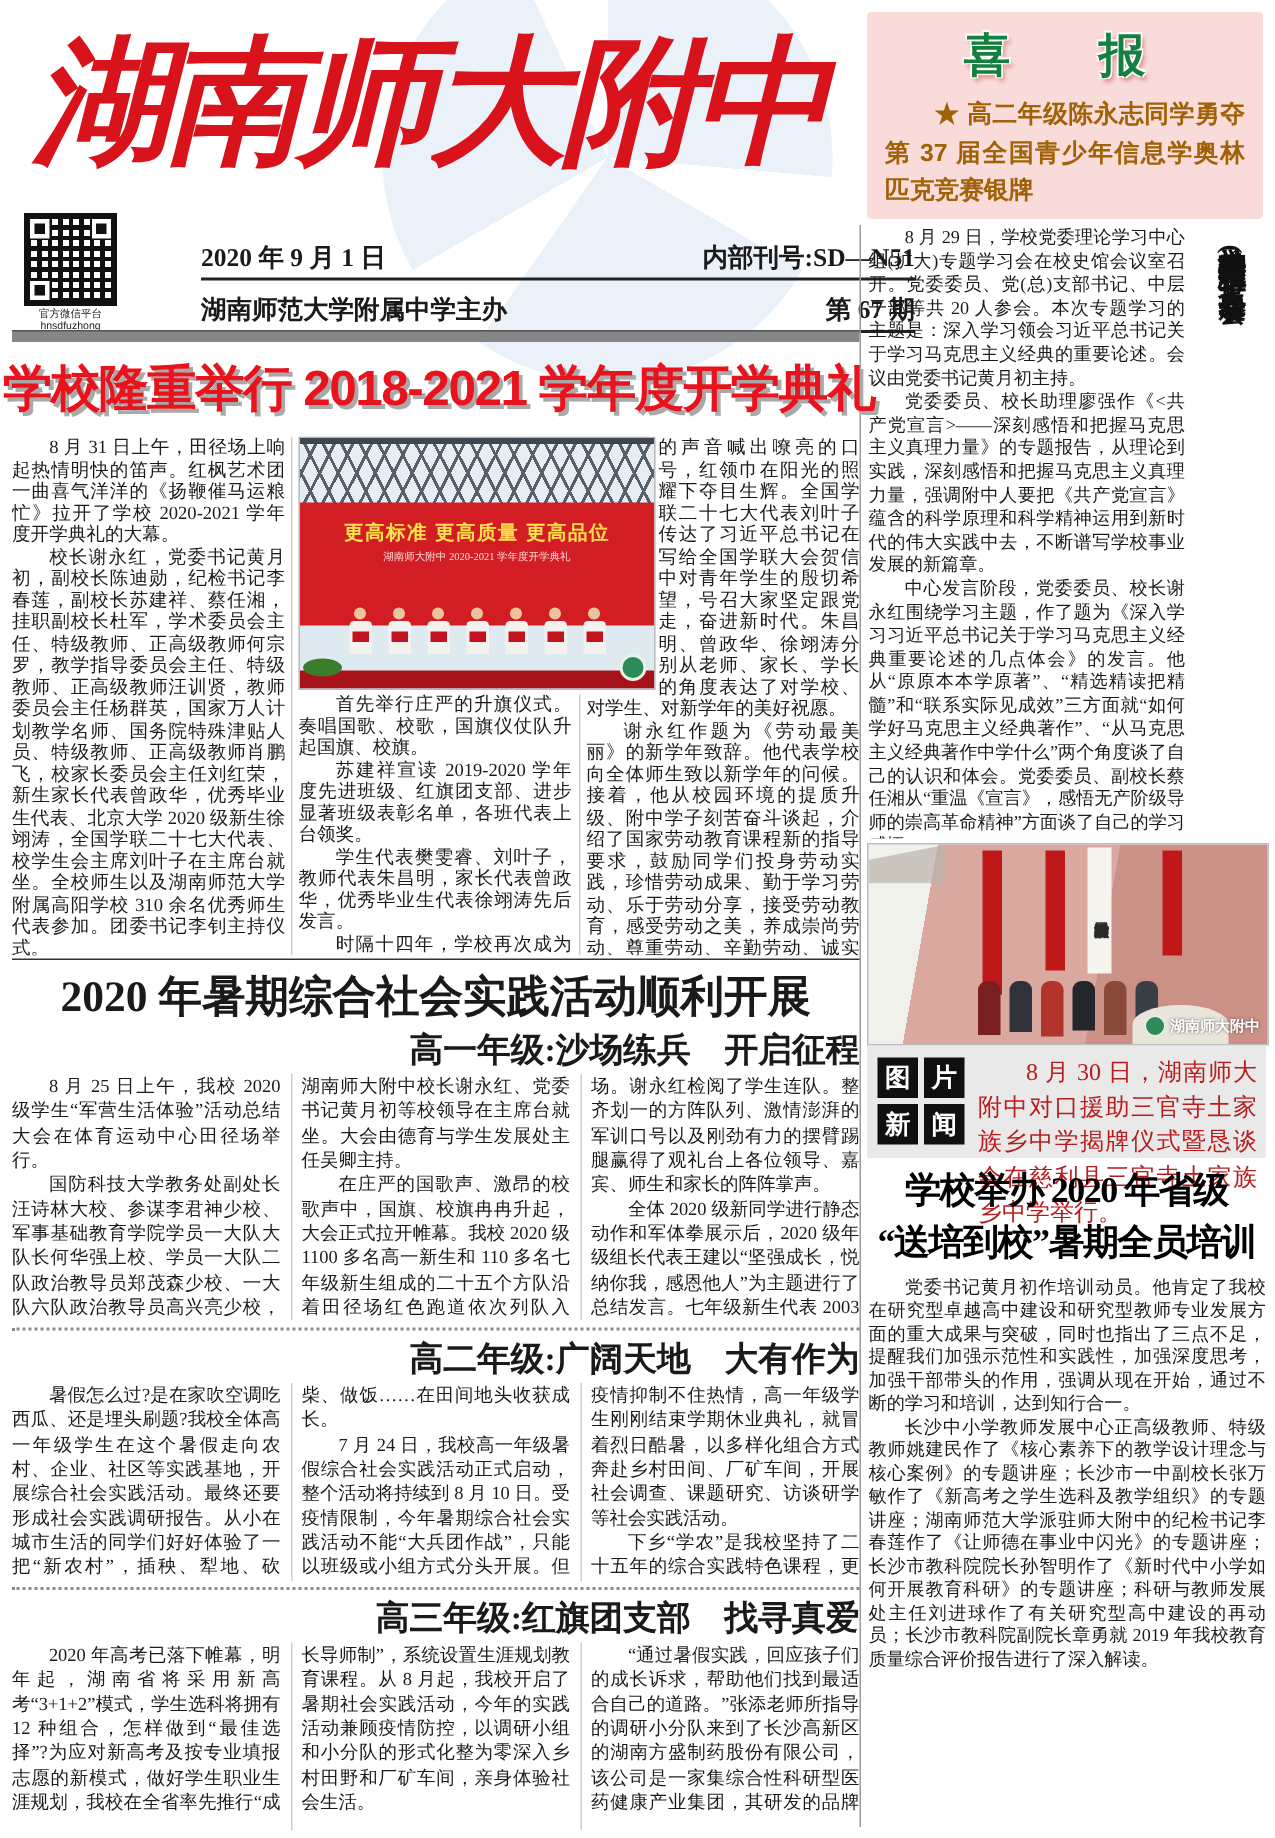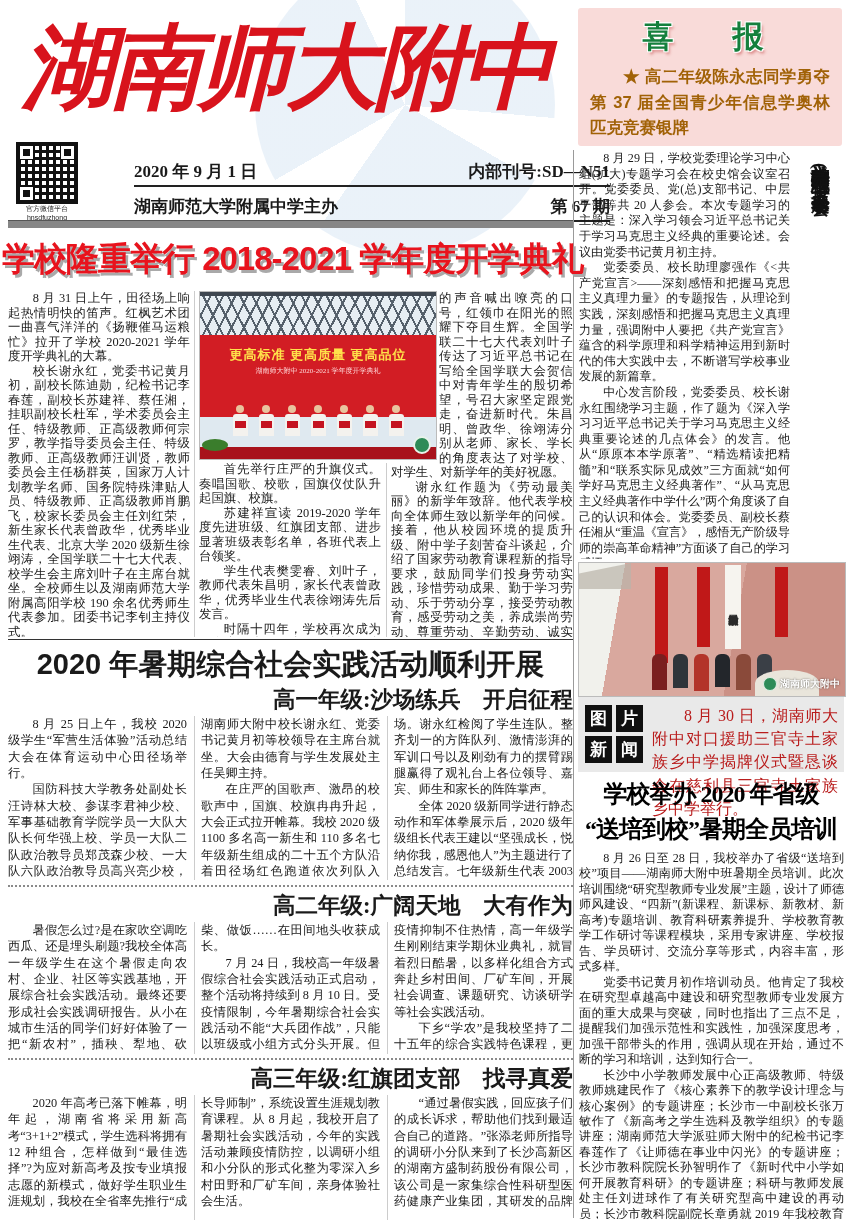--- a/index.html
+++ b/index.html
@@ -100,21 +100,21 @@
     text-indent:2em;color:#b91c1c;}
 
   
   .train-head{left:578px;top:777px;width:266px;text-align:center;font-size:24px;line-height:1.45;
     font-weight:900;color:#000;font-family:"Liberation Serif",serif;letter-spacing:-1px;white-space:nowrap;}
   .train-body{left:579px;top:851px;width:265px;height:368px;font-size:12.1px;line-height:1.28;overflow:hidden;}
 
   
   .solidline{left:8px;top:639px;width:565px;height:0;border-top:1.5px solid #333;}
   .prac-head{left:8px;top:645px;width:565px;text-align:center;font-size:29px;font-weight:900;
-    font-family:Liberation Sans, sans-serif;letter-spacing:0;white-space:nowrap;}
+    font-family:Liberation Serif, serif;letter-spacing:0;white-space:nowrap;}
   .grade-head{width:565px;left:8px;text-align:right;font-size:22.5px;font-weight:900;
     font-family:"Liberation Serif",serif;white-space:nowrap;}
   .grade-cols{left:8px;width:565px;font-size:12.3px;line-height:1.33;overflow:hidden;
     column-count:3;column-gap:14px;column-rule:1px solid #ccc;column-fill:auto;}
   .dotted{left:8px;width:565px;height:0;border-top:2px dotted #8a8a8a;}
 </style>
 </head>
 <body>
 
 <div id="page">
@@ -145,21 +145,21 @@
     <div class="gn-title">喜　报</div>
     <div class="gn-body">★ 高二年级陈永志同学勇夺第 37 届全国青少年信息学奥林匹克竞赛银牌</div>
   </div>
 
   <div class="abs vdivider"></div>
 
   <div class="abs lead-head">学校隆重举行 2018-2021 学年度开学典礼</div>
   <div class="abs lead-body jt indent">
     <div class="lead-col1">
       <p>8 月 31 日上午，田径场上响起热情明快的笛声。红枫艺术团一曲喜气洋洋的《扬鞭催马运粮忙》拉开了学校 2020-2021 学年度开学典礼的大幕。</p>
-      <p>校长谢永红，党委书记黄月初，副校长陈迪勋，纪检书记李春莲，副校长苏建祥、蔡任湘，挂职副校长杜军，学术委员会主任、特级教师、正高级教师何宗罗，教学指导委员会主任、特级教师、正高级教师汪训贤，教师委员会主任杨群英，国家万人计划教学名师、国务院特殊津贴人员、特级教师、正高级教师肖鹏飞，校家长委员会主任刘红荣，新生家长代表曾政华，优秀毕业生代表、北京大学 2020 级新生徐翊涛，全国学联二十七大代表、校学生会主席刘叶子在主席台就坐。全校师生以及湖南师范大学附属高阳学校 190 余名优秀师生代表参加。团委书记李钊主持仪式。</p>
+      <p>校长谢永红，党委书记黄月初，副校长陈迪勋，纪检书记李春莲，副校长苏建祥、蔡任湘，挂职副校长杜军，学术委员会主任、特级教师、正高级教师何宗罗，教学指导委员会主任、特级教师、正高级教师汪训贤，教师委员会主任杨群英，国家万人计划教学名师、国务院特殊津贴人员、特级教师、正高级教师肖鹏飞，校家长委员会主任刘红荣，新生家长代表曾政华，优秀毕业生代表、北京大学 2020 级新生徐翊涛，全国学联二十七大代表、校学生会主席刘叶子在主席台就坐。全校师生以及湖南师范大学附属高阳学校 310 余名优秀师生代表参加。团委书记李钊主持仪式。</p>
     </div>
     <div class="lead-rule1"></div>
     <div class="lead-rule2"></div>
 
     <div class="photo1">
       <div class="truss"></div>
       <div class="backdrop">
         <div class="slogan">更高标准  更高质量  更高品位</div>
         <div class="slogan-sub">湖南师大附中 2020-2021 学年度开学典礼</div>
       </div>
@@ -255,21 +255,20 @@
       <div class="pn-sq">闻</div>
     </div>
     <div class="pn-cap">8 月 30 日，湖南师大附中对口援助三官寺土家族乡中学揭牌仪式暨恳谈会在慈利县三官寺土家族乡中学举行。</div>
   </div>
 
   <div class="abs train-head">
     <div>学校举办 2020 年省级</div>
     <div>“送培到校”暑期全员培训</div>
   </div>
   <div class="abs train-body jt indent">
-    <p>8 月 26 日至 28 日，我校举办了省级“送培到校”项目——湖南师大附中班暑期全员培训。此次培训围绕“研究型教师专业发展”主题，设计了师德师风建设、“四新”(新课程、新课标、新教材、新高考)专题培训、教育科研素养提升、学校教育教学工作研讨等课程模块，采用专家讲座、学校报告、学员研讨、交流分享等形式，内容丰富，形式多样。</p>
     <p>党委书记黄月初作培训动员。他肯定了我校在研究型卓越高中建设和研究型教师专业发展方面的重大成果与突破，同时也指出了三点不足，提醒我们加强示范性和实践性，加强深度思考，加强干部带头的作用，强调从现在开始，通过不断的学习和培训，达到知行合一。</p>
     <p>长沙中小学教师发展中心正高级教师、特级教师姚建民作了《核心素养下的教学设计理念与核心案例》的专题讲座；长沙市一中副校长张万敏作了《新高考之学生选科及教学组织》的专题讲座；湖南师范大学派驻师大附中的纪检书记李春莲作了《让师德在事业中闪光》的专题讲座；长沙市教科院院长孙智明作了《新时代中小学如何开展教育科研》的专题讲座；科研与教师发展处主任刘进球作了有关研究型高中建设的再动员；长沙市教科院副院长章勇就 2019 年我校教育质量综合评价报告进行了深入解读。</p>
 
   </div>
 
   <div class="abs solidline"></div>
   <div class="abs prac-head">2020 年暑期综合社会实践活动顺利开展</div>
 
   <div class="abs grade-head" style="top:684px;">高一年级:沙场练兵　开启征程</div>
   <div class="abs grade-cols jt indent" style="top:716px;height:164px;">

